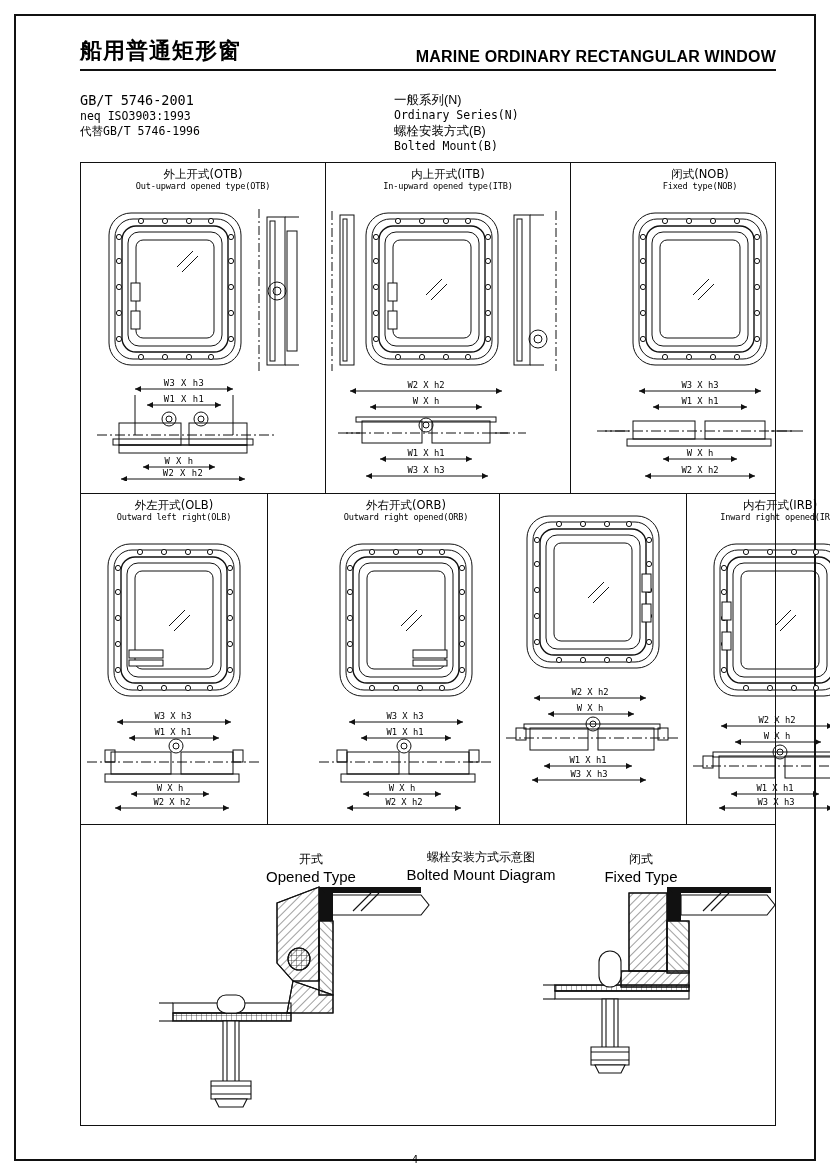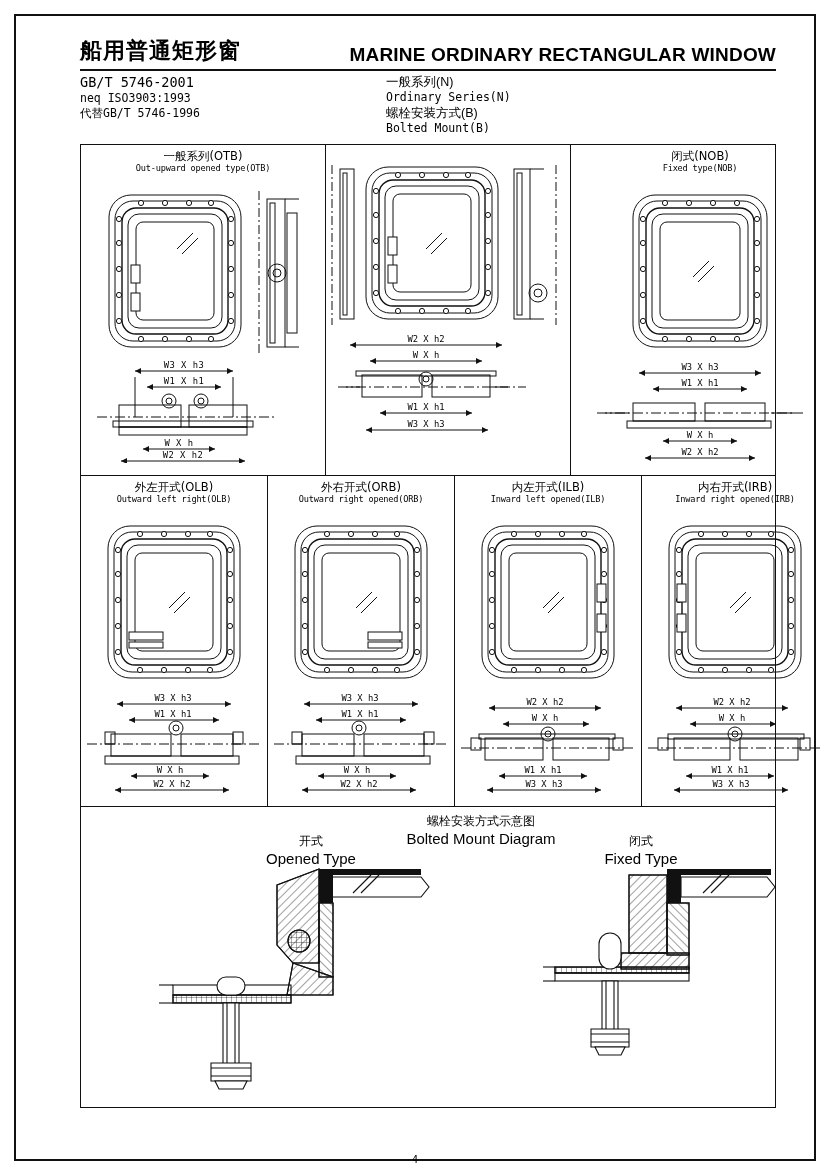--- a/index.html
+++ b/index.html
@@ -21,23 +21,23 @@
     box-sizing:border-box;
   }
   .content { position:absolute; left:40px; top:36px; width:696px;padding-left:40px; }
 
   
   .title-row {
     display:flex; align-items:flex-end; justify-content:space-between;
     border-bottom:2px solid #111; padding-bottom:3px;
   }
   .title-cn { font-size:22px; font-weight:700; letter-spacing:1px; font-family:"DejaVu Sans", sans-serif;}
-  .title-en { font-size:19px; font-weight:700; letter-spacing:0.2px; font-family:"Liberation Sans", sans-serif;}
-
-  .std-block { display:flex; margin-top:3px; }
+  .title-en { font-size:16px; font-weight:700; letter-spacing:0.2px; font-family:"Liberation Sans", sans-serif;}
+
+  .std-block { display:flex; margin-top:21px;gap:8px; }
   .std-left { width:300px; font-family:"DejaVu Sans Mono", monospace; font-size:11.5px; line-height:1.28; }
   .std-left .big { font-size:13.5px; }
   .std-right { font-size:11.5px; line-height:1.3; font-family:"DejaVu Sans Mono", monospace; padding-left:6px;}
   .std-right .cn { font-family:Liberation Sans, sans-serif; font-size:12.5px;}
 
   
   .grid { margin-top:8px; border:1.5px solid #111; }
   .row { display:flex; border-bottom:1.5px solid #111; }
   .row:last-child { border-bottom:none; }
   .cell { border-right:1.5px solid #111; position:relative; box-sizing:border-box; }
@@ -87,21 +87,21 @@
         <div>Bolted Mount(B)</div>
       </div>
     </div>
 
     <div class="grid">
 
       <div class="row">
 
         <div class="cell" style="width:246px;height:330px;">
           <div class="cap">
-            <div class="c1">一般系列(OTB)</div>
+            <div class="c1">外上开式(OTB)</div>
             <div class="c2">Out-upward opened type(OTB)</div>
           </div>
           <svg width="244" height="290" viewBox="0 0 244 290">
             <g stroke="#111" fill="none" stroke-width="1">
 
               <rect x="28" y="22" width="132" height="152" rx="22" ry="22"></rect>
               <rect x="34" y="28" width="120" height="140" rx="18" ry="18"></rect>
               <rect x="41" y="35" width="106" height="126" rx="14" ry="14" stroke-width="1.4"></rect>
               <rect x="47" y="41" width="94" height="114" rx="11" ry="11"></rect>
               <rect x="55" y="49" width="78" height="98" rx="7" ry="7"></rect>
@@ -168,20 +168,24 @@
               <path d="M164,288 l-6,-3 v6 z" fill="#111" stroke="none"></path>
             </g>
             <text class="dimlbl" x="103" y="195" text-anchor="middle" font-size="8.8" font-family="DejaVu Sans Mono, monospace">W3 X h3</text>
             <text class="dimlbl" x="103" y="211" text-anchor="middle" font-size="8.8" font-family="DejaVu Sans Mono, monospace">W1 X h1</text>
             <text class="dimlbl" x="98" y="273" text-anchor="middle" font-size="8.8" font-family="DejaVu Sans Mono, monospace">W X h</text>
             <text class="dimlbl" x="102" y="285" text-anchor="middle" font-size="8.8" font-family="DejaVu Sans Mono, monospace">W2 X h2</text>
           </svg>
         </div>
 
         <div class="cell" style="width:246px;height:330px;">
+          <div class="cap">
+            <div class="c1">内上开式(ITB)</div>
+            <div class="c2">In-upward opened type(ITB)</div>
+          </div>
           <svg width="244" height="290" viewBox="0 0 244 290">
             <g stroke="#111" fill="none" stroke-width="1">
               <rect x="40" y="22" width="132" height="152" rx="22" ry="22"></rect>
               <rect x="46" y="28" width="120" height="140" rx="18" ry="18"></rect>
               <rect x="53" y="35" width="106" height="126" rx="14" ry="14" stroke-width="1.4"></rect>
               <rect x="59" y="41" width="94" height="114" rx="11" ry="11"></rect>
               <rect x="67" y="49" width="78" height="98" rx="7" ry="7"></rect>
               <line x1="100" y1="104" x2="116" y2="88"></line>
               <line x1="105" y1="109" x2="121" y2="93"></line>
               <g fill="#fff">
@@ -375,21 +379,21 @@
               <path d="M34,286 l6,-3 v6 z" fill="#111" stroke="none"></path>
               <path d="M148,286 l-6,-3 v6 z" fill="#111" stroke="none"></path>
             </g>
             <text x="92" y="197" text-anchor="middle" font-size="8.8" font-family="DejaVu Sans Mono, monospace">W3 X h3</text>
             <text x="92" y="213" text-anchor="middle" font-size="8.8" font-family="DejaVu Sans Mono, monospace">W1 X h1</text>
             <text x="89" y="269" text-anchor="middle" font-size="8.8" font-family="DejaVu Sans Mono, monospace">W X h</text>
             <text x="91" y="283" text-anchor="middle" font-size="8.8" font-family="DejaVu Sans Mono, monospace">W2 X h2</text>
           </svg>
         </div>
 
-        <div class="cell" style="width:188px;height:330px;">
+        <div class="cell" style="width:188px;height:330px;margin-left:45px;">
           <div class="cap">
             <div class="c1">外右开式(ORB)</div>
             <div class="c2">Outward right opened(ORB)</div>
           </div>
           <svg width="186" height="290" viewBox="0 0 186 290">
             <g stroke="#111" fill="none" stroke-width="1">
               <rect x="27" y="22" width="132" height="152" rx="22" ry="22"></rect>
               <rect x="33" y="28" width="120" height="140" rx="18" ry="18"></rect>
               <rect x="40" y="35" width="106" height="126" rx="14" ry="14" stroke-width="1.4"></rect>
               <rect x="46" y="41" width="94" height="114" rx="11" ry="11"></rect>
@@ -440,24 +444,20 @@
               <path d="M148,286 l-6,-3 v6 z" fill="#111" stroke="none"></path>
             </g>
             <text x="92" y="197" text-anchor="middle" font-size="8.8" font-family="DejaVu Sans Mono, monospace">W3 X h3</text>
             <text x="92" y="213" text-anchor="middle" font-size="8.8" font-family="DejaVu Sans Mono, monospace">W1 X h1</text>
             <text x="89" y="269" text-anchor="middle" font-size="8.8" font-family="DejaVu Sans Mono, monospace">W X h</text>
             <text x="91" y="283" text-anchor="middle" font-size="8.8" font-family="DejaVu Sans Mono, monospace">W2 X h2</text>
           </svg>
         </div>
 
         <div class="cell" style="width:188px;height:330px;">
-          <div class="cap">
-            <div class="c1">内左开式(ILB)</div>
-            <div class="c2">Inward left opened(ILB)</div>
-          </div>
           <svg width="186" height="290" viewBox="0 0 186 290">
             <g stroke="#111" fill="none" stroke-width="1">
               <rect x="27" y="22" width="132" height="152" rx="22" ry="22"></rect>
               <rect x="33" y="28" width="120" height="140" rx="18" ry="18"></rect>
               <rect x="40" y="35" width="106" height="126" rx="14" ry="14" stroke-width="1.4"></rect>
               <rect x="46" y="41" width="94" height="114" rx="11" ry="11"></rect>
               <rect x="54" y="49" width="78" height="98" rx="7" ry="7"></rect>
               <line x1="88" y1="104" x2="104" y2="88"></line>
               <line x1="93" y1="109" x2="109" y2="93"></line>
               <g fill="#fff">
@@ -571,21 +571,21 @@
             <text x="90" y="217" text-anchor="middle" font-size="8.8" font-family="DejaVu Sans Mono, monospace">W X h</text>
             <text x="88" y="269" text-anchor="middle" font-size="8.8" font-family="DejaVu Sans Mono, monospace">W1 X h1</text>
             <text x="89" y="283" text-anchor="middle" font-size="8.8" font-family="DejaVu Sans Mono, monospace">W3 X h3</text>
           </svg>
         </div>
       </div>
 
       <div class="row">
         <div class="cell" style="width:752px;height:300px;">
           <div style="position:relative;height:100%;">
-            <div class="bottom-title" style="position:absolute;left:300px;top:6px;width:200px;">
+            <div class="bottom-title" style="position:absolute;left:300px;top:24px;width:200px;">
               <div class="c1">螺栓安装方式示意图</div>
               <div class="c2">Bolted Mount Diagram</div>
             </div>
             <div class="bottom-title" style="position:absolute;left:490px;top:26px;width:140px;">
               <div class="c1">闭式</div>
               <div class="c2">Fixed Type</div>
             </div>
             <div class="bottom-title" style="position:absolute;left:160px;top:26px;width:140px;">
               <div class="c1">开式</div>
               <div class="c2">Opened Type</div>

